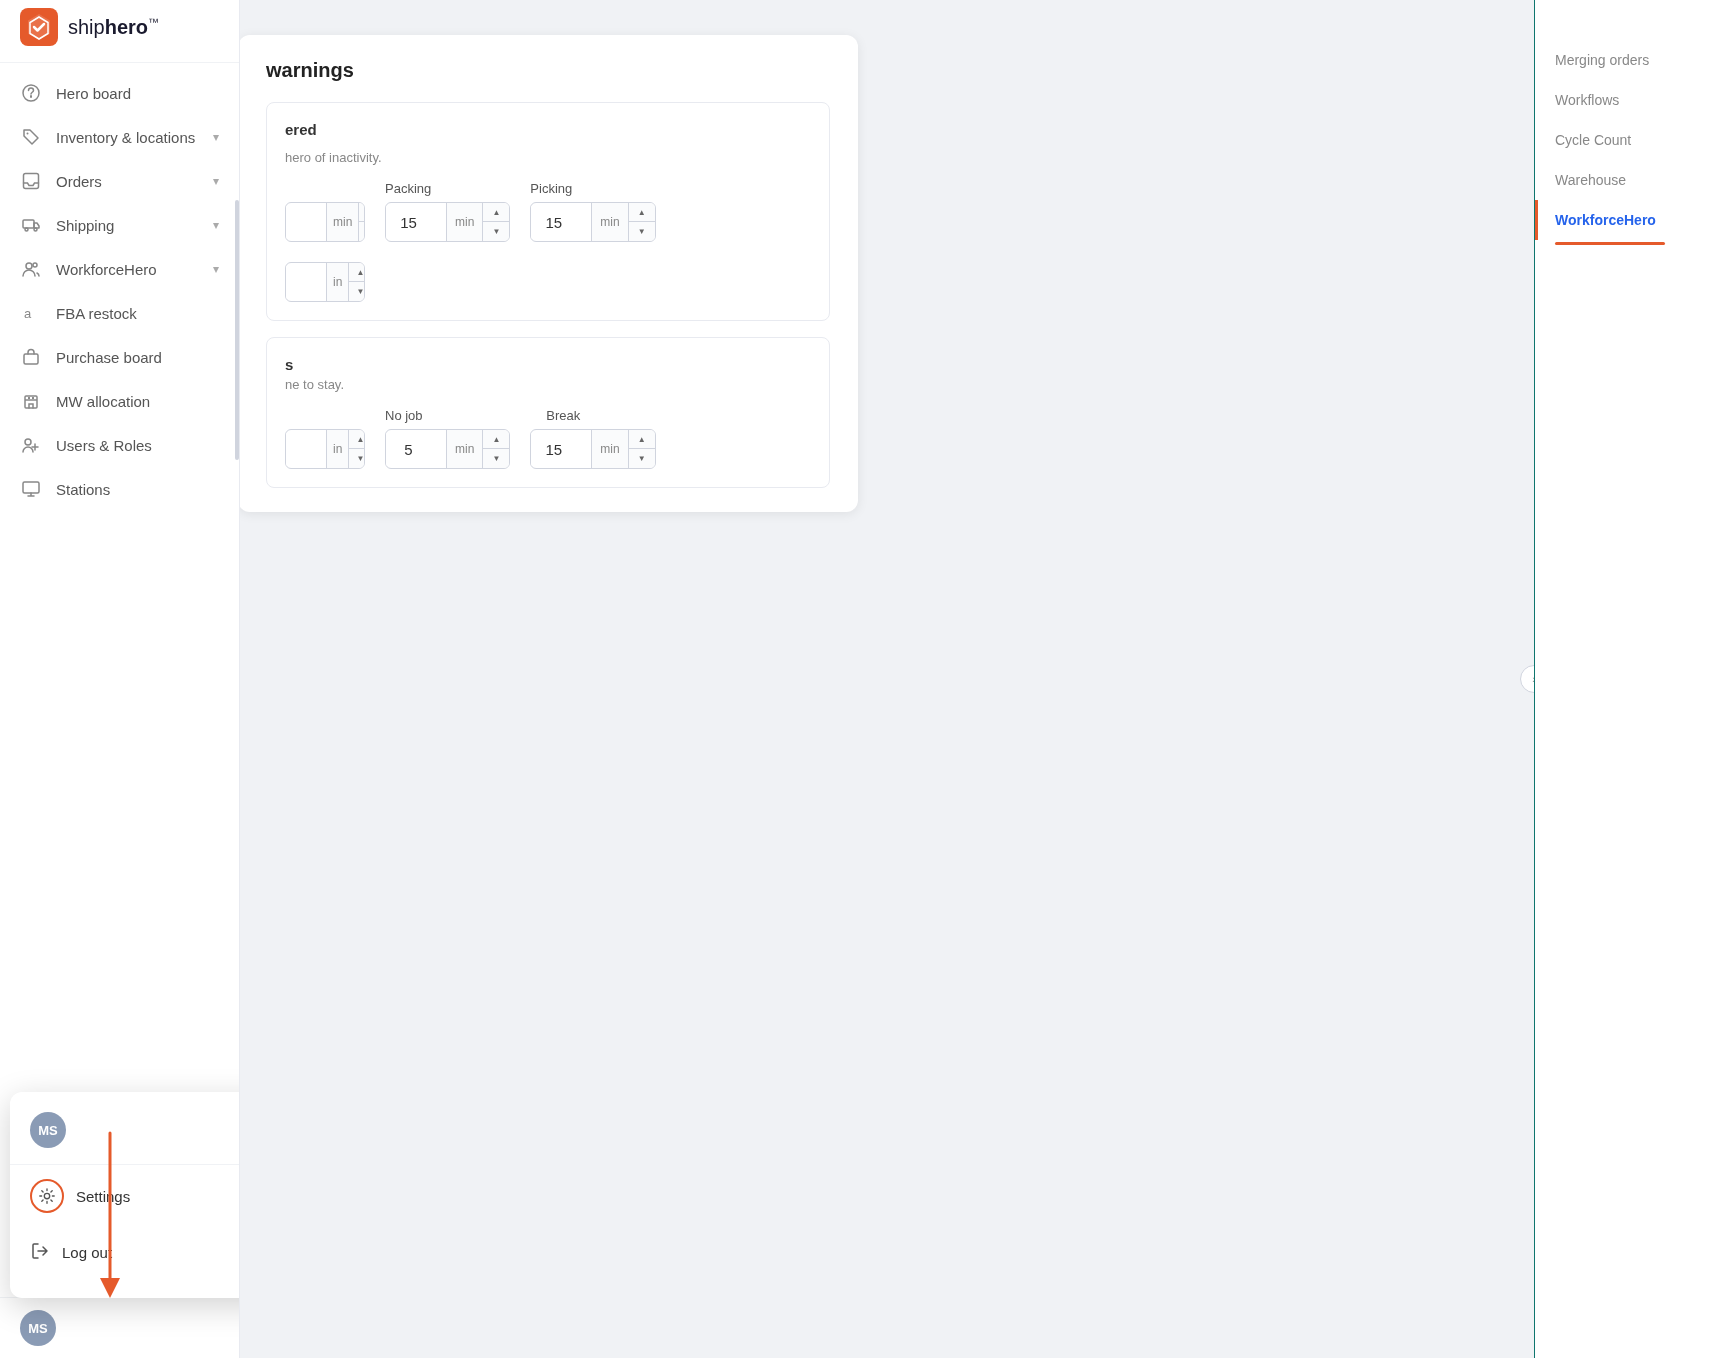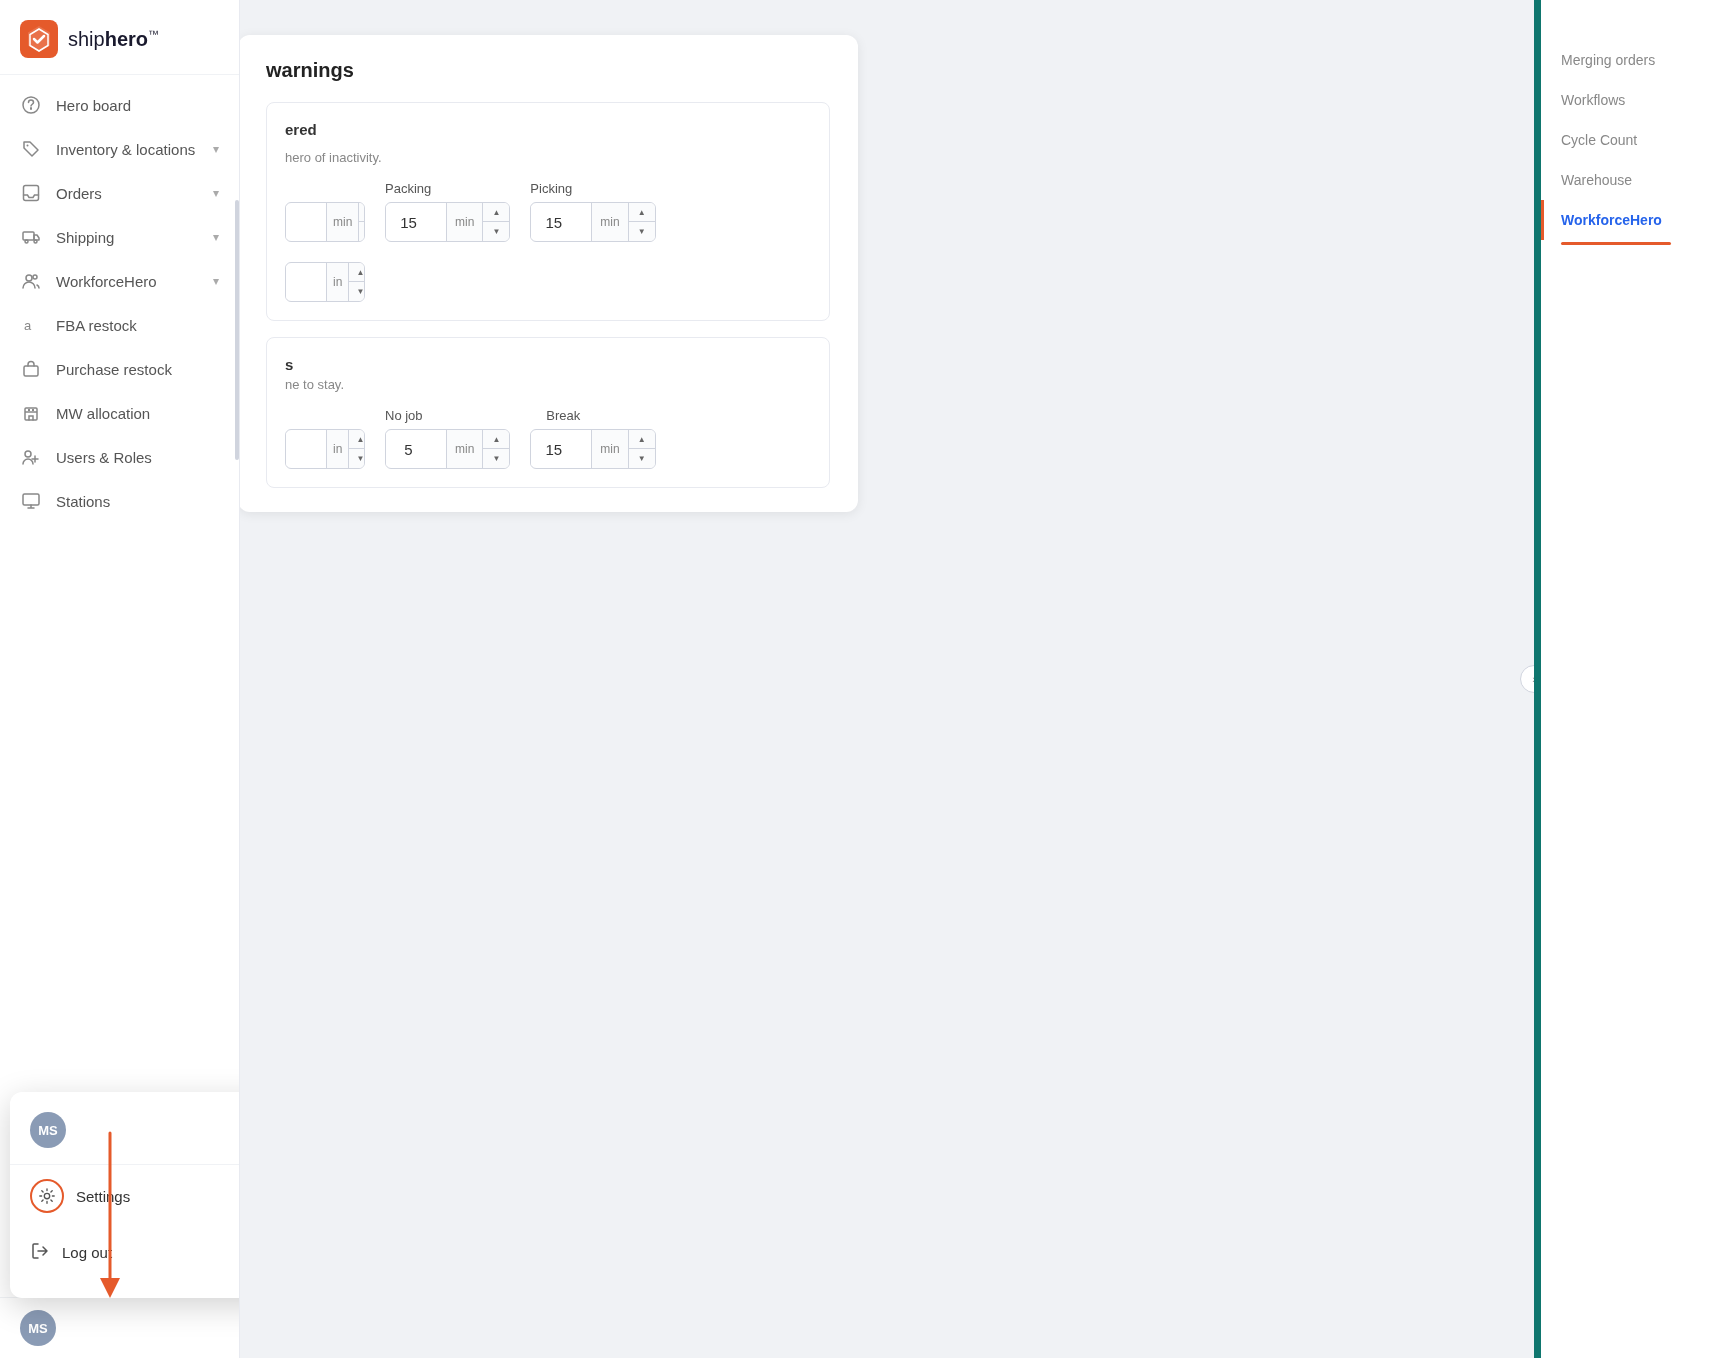--- a/index.html
+++ b/index.html
@@ -12,21 +12,21 @@
       background: #fff;
       border-right: 1px solid #e8eaf0;
       display: flex;
       flex-direction: column;
       height: 100%;
       overflow-y: auto;
       position: relative;
       z-index: 10;
     }
     .sidebar-logo {
-      padding: 20px 20px 16px 20px;
+      padding: 8px 20px 16px 20px;
       display: flex;
       align-items: center;
       gap: 10px;
       border-bottom: 1px solid #f0f2f5;
     }
     .logo-icon {
       width: 38px; height: 38px;
     }
 
     .nav-items { flex: 1; padding: 8px 0; }
@@ -80,21 +80,21 @@
       position: relative;
       background: #f0f2f5;
       display: flex;
     }
 
     
     .right-sidebar {
       width: 180px;
       min-width: 180px;
       background: #fff;
-      border-left: 7px solid #0f766e;
+      border-left: 1px solid #0f766e;
       padding: 40px 0 20px 0;
       display: flex;
       flex-direction: column;
     }
     .right-nav-item {
       padding: 12px 20px;
       font-size: 14px;
       color: #888;
       cursor: pointer;
     }
@@ -262,21 +262,21 @@
       <span class="nav-label">FBA restock</span>
     </div>
 
     <div class="nav-item">
       <span class="nav-icon">
         <svg width="18" height="18" viewBox="0 0 18 18" fill="none">
             <rect x="2" y="6" width="14" height="10" rx="1.5" stroke="#888" stroke-width="1.5"></rect>
             <path d="M6 6V4.5a3 3 0 016 0V6" stroke="#888" stroke-width="1.5" stroke-linecap="round"></path>
           </svg>
       </span>
-      <span class="nav-label">Purchase restock</span>
+      <span class="nav-label">Purchase board</span>
     </div>
 
     <div class="nav-item">
       <span class="nav-icon">
         <svg width="18" height="18" viewBox="0 0 18 18" fill="none">
             <rect x="3" y="4" width="12" height="12" rx="1" stroke="#888" stroke-width="1.5"></rect>
             <path d="M7 16V12h4v4" stroke="#888" stroke-width="1.5" stroke-linecap="round"></path>
             <path d="M3 8h12" stroke="#888" stroke-width="1.5"></path>
             <rect x="6" y="5" width="2" height="2" fill="#888" rx="0.3"></rect>
             <rect x="10" y="5" width="2" height="2" fill="#888" rx="0.3"></rect>

